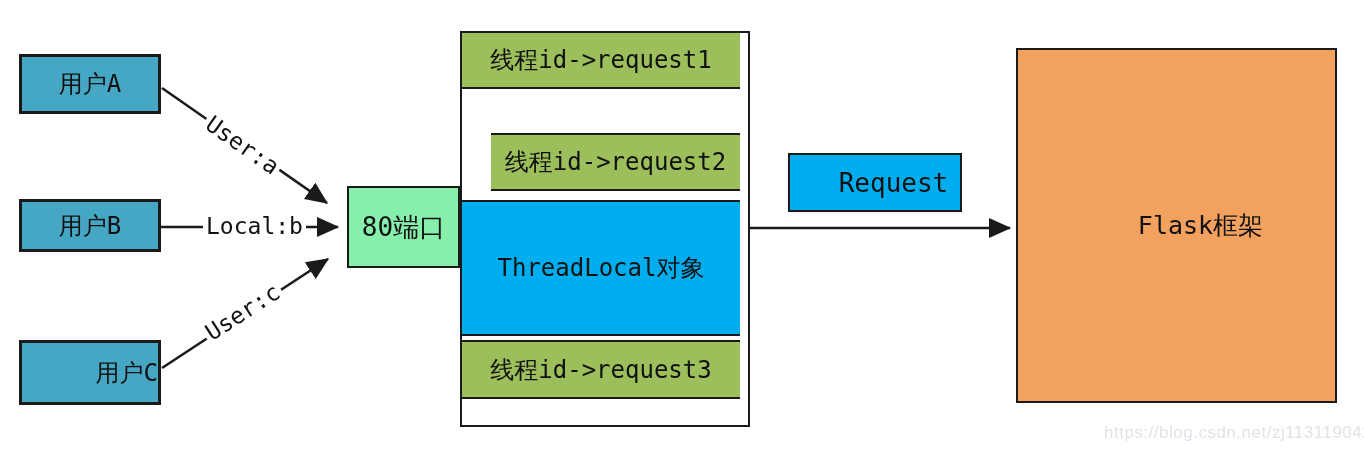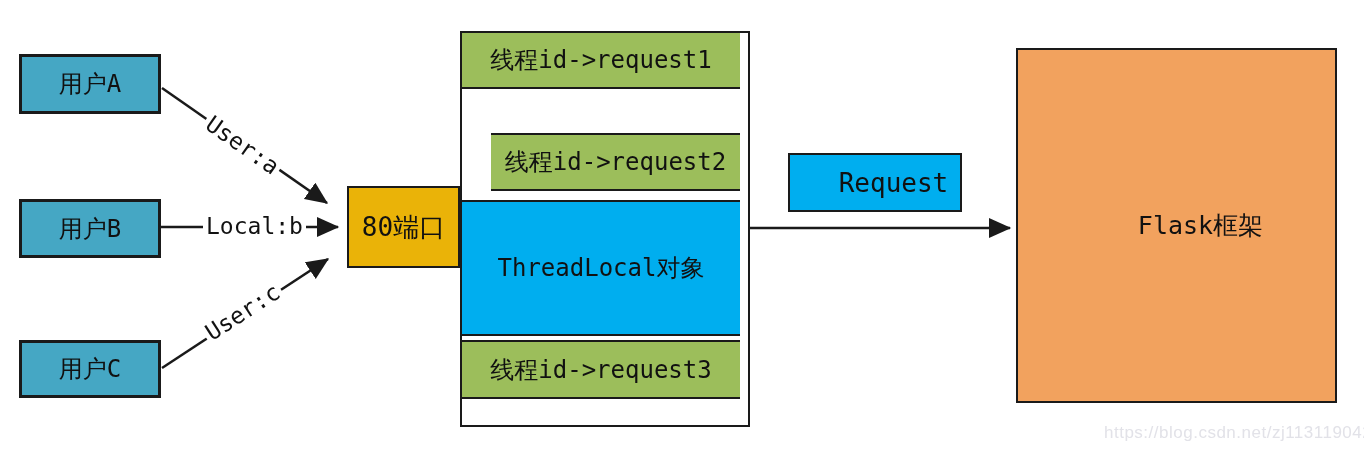--- a/index.html
+++ b/index.html
@@ -18,26 +18,26 @@
     text-align:center;
   }
   
   .user-box{
     left:19px;width:142px;height:60px;
     background:#45A7C4;
     border:3px solid #1a1a1a;
     font-size:24px;
   }
   .user-a{top:54px;}
-  .user-b{top:199px;height:59px;}
-  .user-c{top:340px;height:58px;}
+  .user-b{top:199px;height:53px;}
+  .user-c{top:340px;height:65px;justify-content:flex-end;}
   
   .port-box{
     left:347px;top:186px;width:113px;height:82px;
-    background:#eab308;
+    background:#86efac;
     border:2px solid #1a1a1a;
     font-size:26px;
   }
   
   .stack{
     position:absolute;
     box-sizing:border-box;
     left:460px;top:31px;width:290px;height:396px;
     background:#ffffff;
     border:2px solid #1a1a1a;

